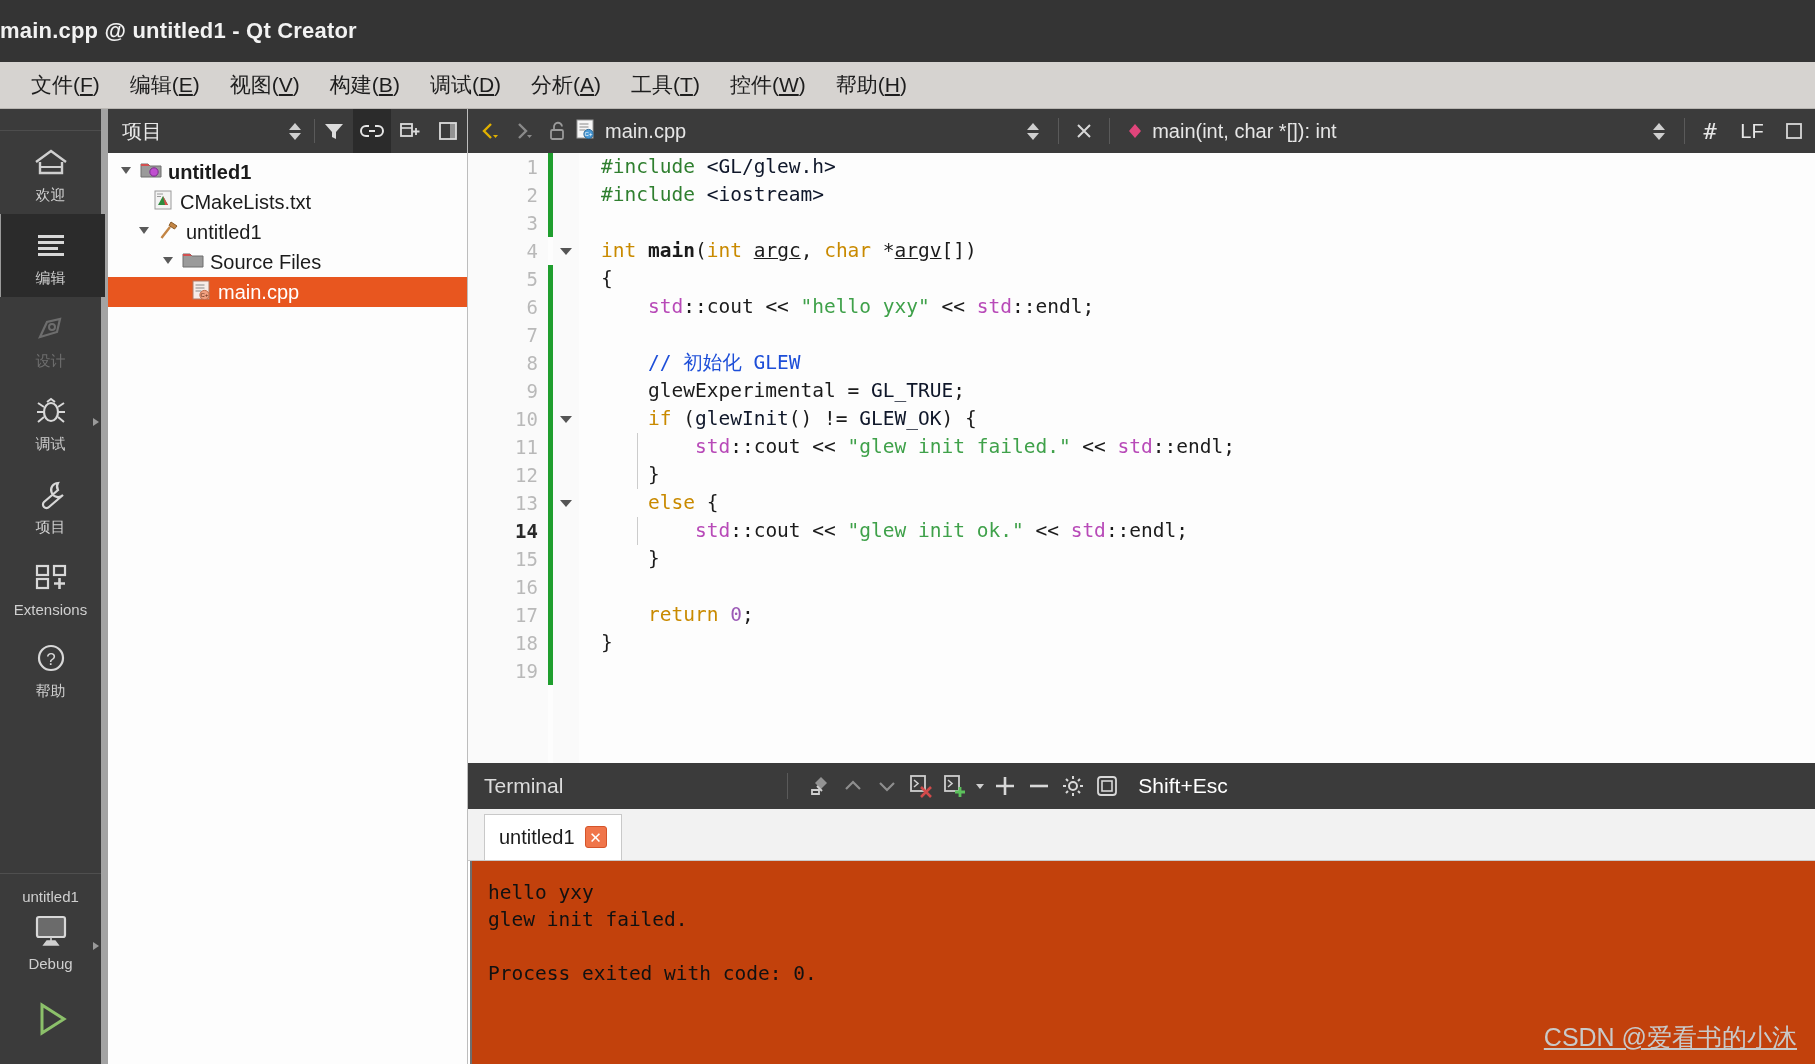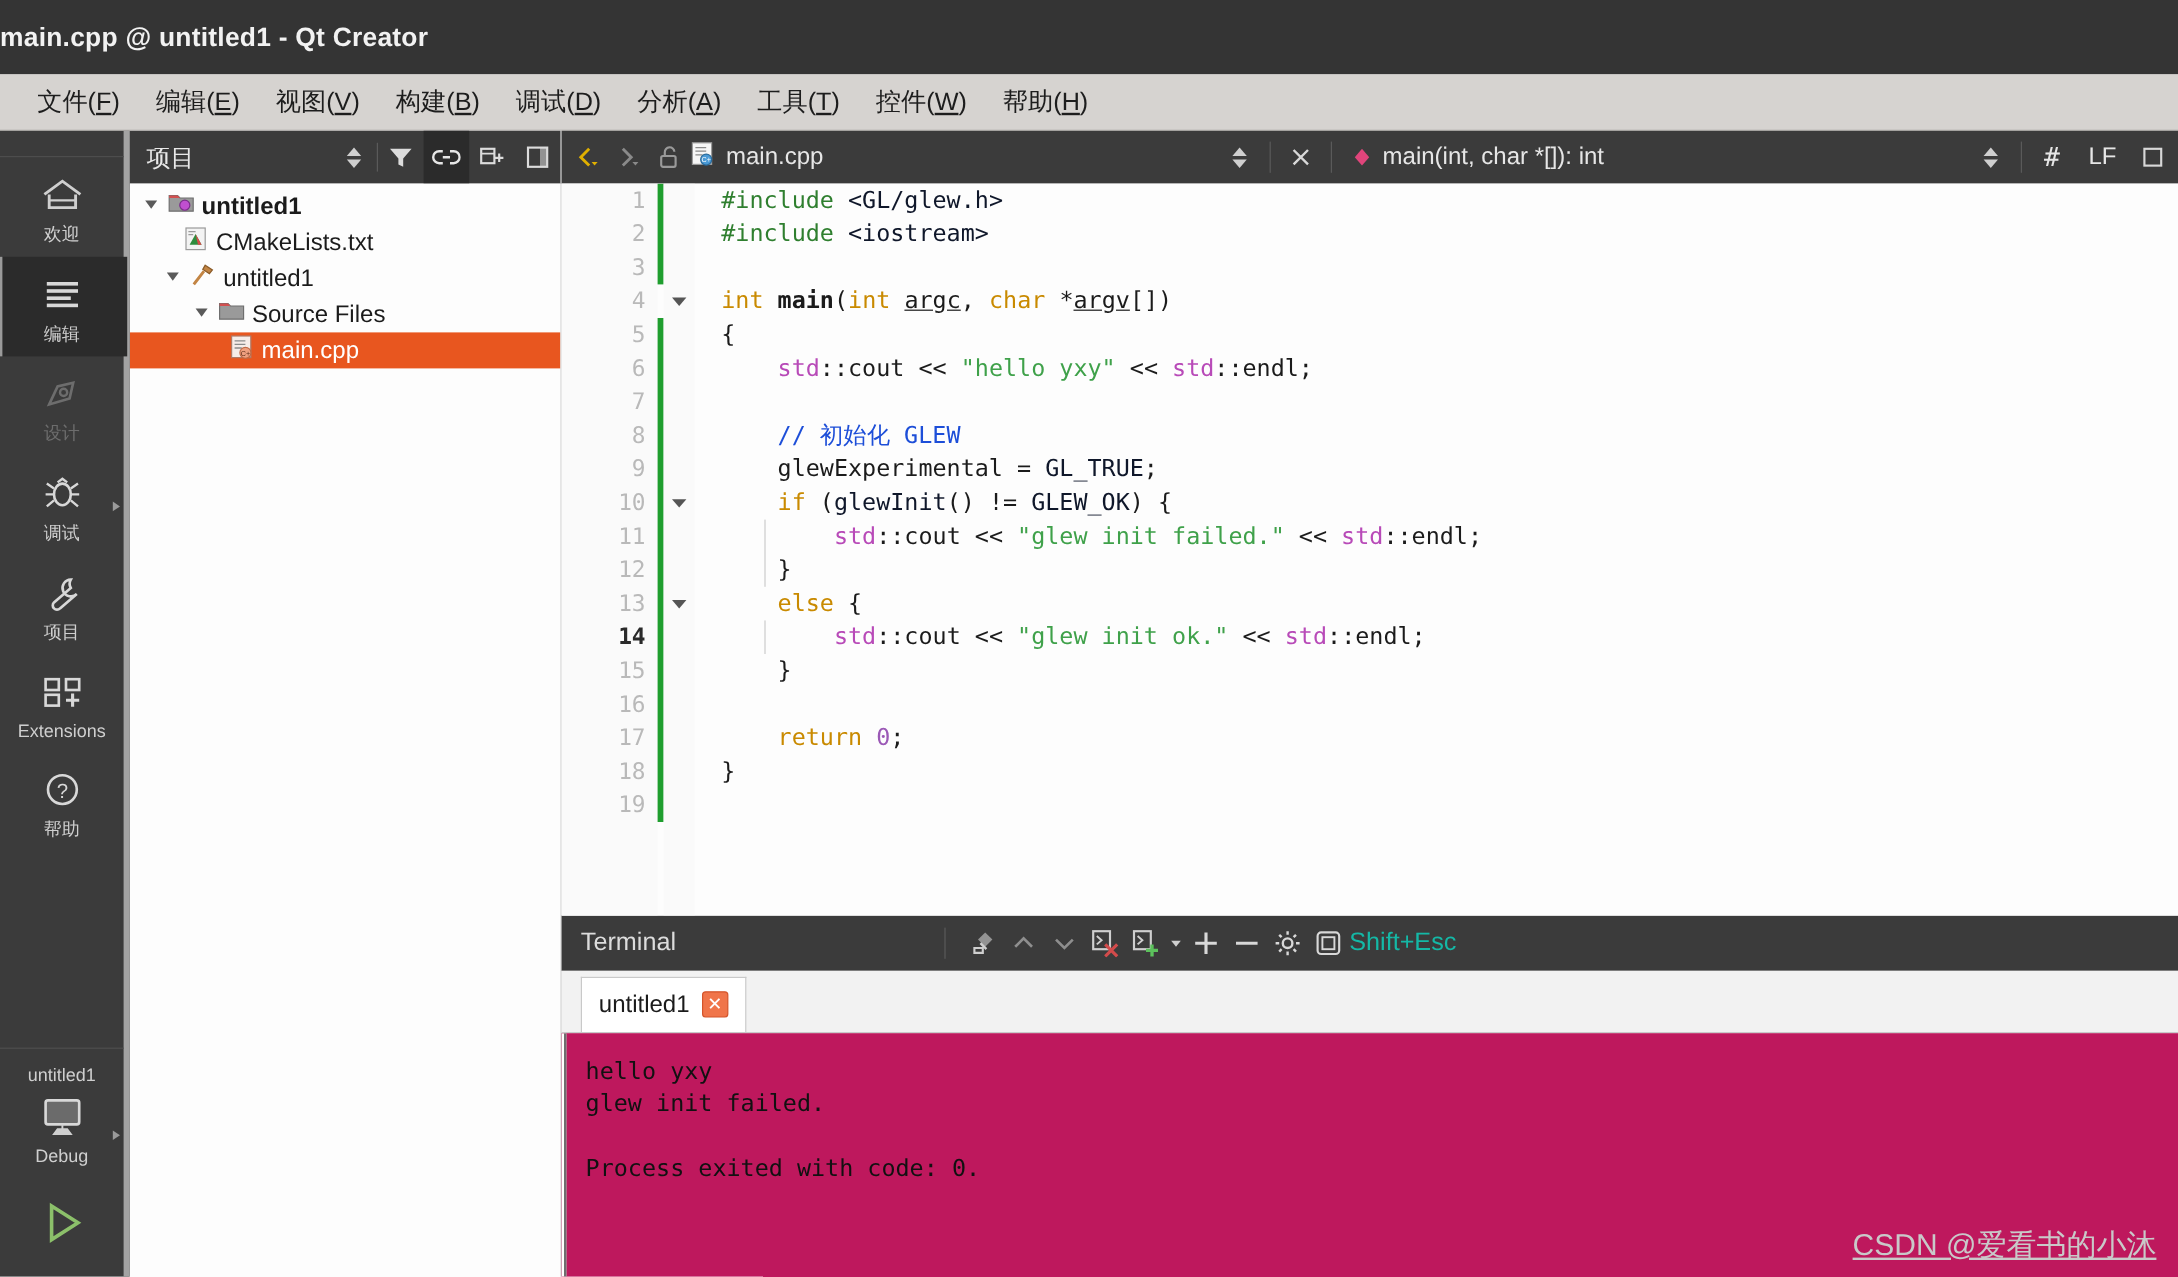--- a/index.html
+++ b/index.html
@@ -23,21 +23,21 @@
   .menu-item{ padding:5px 13px; border-radius:3px; cursor:default; white-space:nowrap;}
   .mnem{ text-decoration:underline; }
 
   
   #shell{ display:flex; height:calc(1064px - 62px - 47px); }
 
   
   #modebar{
     width:108px; background:#3b3b3b; color:#b8b8b8;
     display:flex; flex-direction:column; align-items:center;
-    border-right:5px solid #a3a3a3; position:relative;
+    border-right:7px solid #a3a3a3; position:relative;
   }
   #modebar .spacer-top{ height:22px; width:100%; border-bottom:1px solid #4d4d4d;}
   .mode{
     width:108px; padding:11px 0 9px 0; display:flex; flex-direction:column;
     align-items:center; gap:4px; position:relative; cursor:default;
   }
   .mode .glyph{ height:40px; display:flex; align-items:center; justify-content:center; }
   .mode .mlabel{ font-size:15px; color:#cfcfcf; }
   .mode.active{ background:#2b2b2b; }
   .mode.active::before{
@@ -111,27 +111,27 @@
   .grn{color:#0f172a;}
   .indentguide{ position:absolute; width:1px; background:#cccccc; }
 
   
   #termhdr{
     height:46px; background:#3b3b3b; color:#dcdcdc; display:flex; align-items:center;
     gap:0; padding-left:16px; font-size:21px; flex:0 0 auto;
   }
   #termhdr .tsep{ width:1px;height:26px;background:#5a5a5a;margin:0 14px;}
   .ticon{ width:34px;height:46px;display:flex;align-items:center;justify-content:center;cursor:default;}
-  #shortcut{ font-size:21px; color:#14b8a6;}
+  #shortcut{ margin-left:14px; font-size:21px; color:#ffffff;}
   #termtabs{ height:52px; background:#f2f2f2; border-bottom:1px solid #c9c9c9; display:flex; align-items:flex-end; padding-left:16px; flex:0 0 auto;}
   .ttab{ height:46px; background:#fff; border:1px solid #c9c9c9; border-bottom:none;
     display:flex; align-items:center; gap:10px; padding:0 14px; font-size:20px; color:#1b1b1b; cursor:default;}
   .tabclose{ width:22px;height:22px; background:#f0754a; border:1px solid #d4542a; border-radius:3px;
     color:#fff; font-size:15px; display:flex; align-items:center; justify-content:center; line-height:1;}
-  #termbody{ flex:1 1 auto; background:#be185d; position:relative; overflow:hidden; display:flex;}
+  #termbody{ flex:1 1 auto; background:#c2410c; position:relative; overflow:hidden; display:flex;}
   #termgutter{ width:4px; background:#fff; border-right:2px solid #6e6e6e; margin-left:0;}
   #termout{ padding:18px 0 0 16px; font-family:"DejaVu Sans Mono", monospace; font-size:19.5px; line-height:27px; color:#111;}
   #watermark{ position:absolute; right:18px; bottom:10px; color:#c9c9c9; font-size:25px; white-space:nowrap;text-decoration:underline;}
 </style>
 </head>
 <body>
 
 <div id="titlebar">
   <span>main.cpp @ untitled1 - Qt Creator</span>
 </div>

